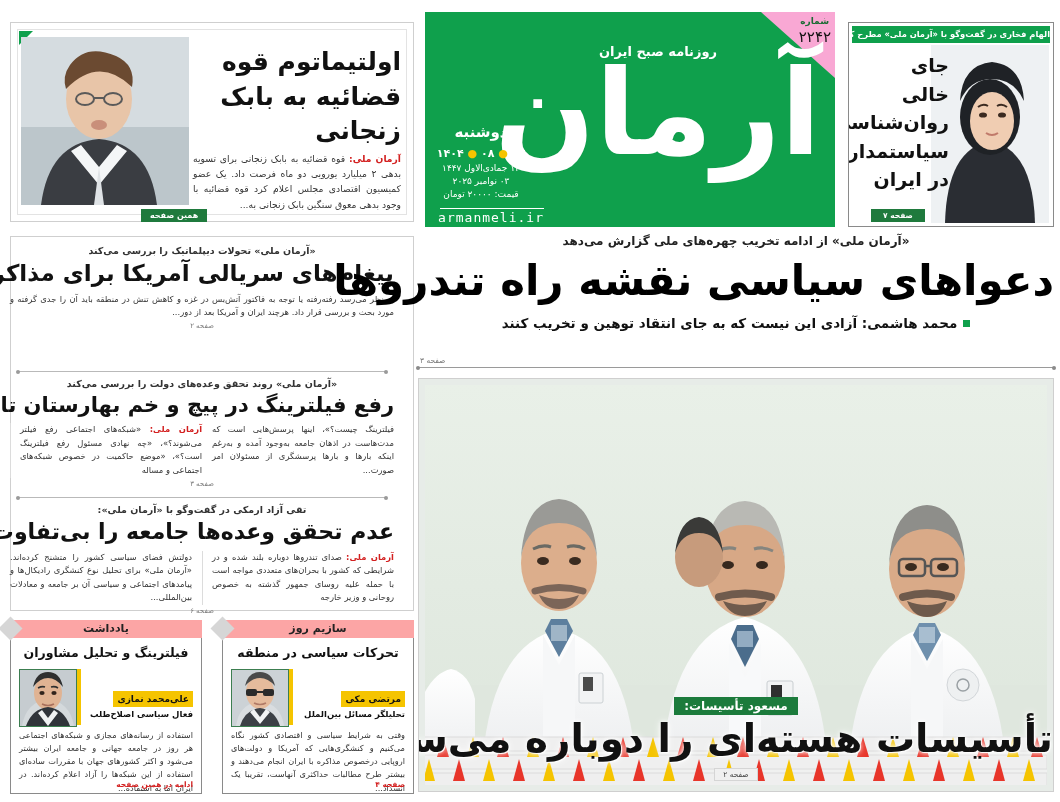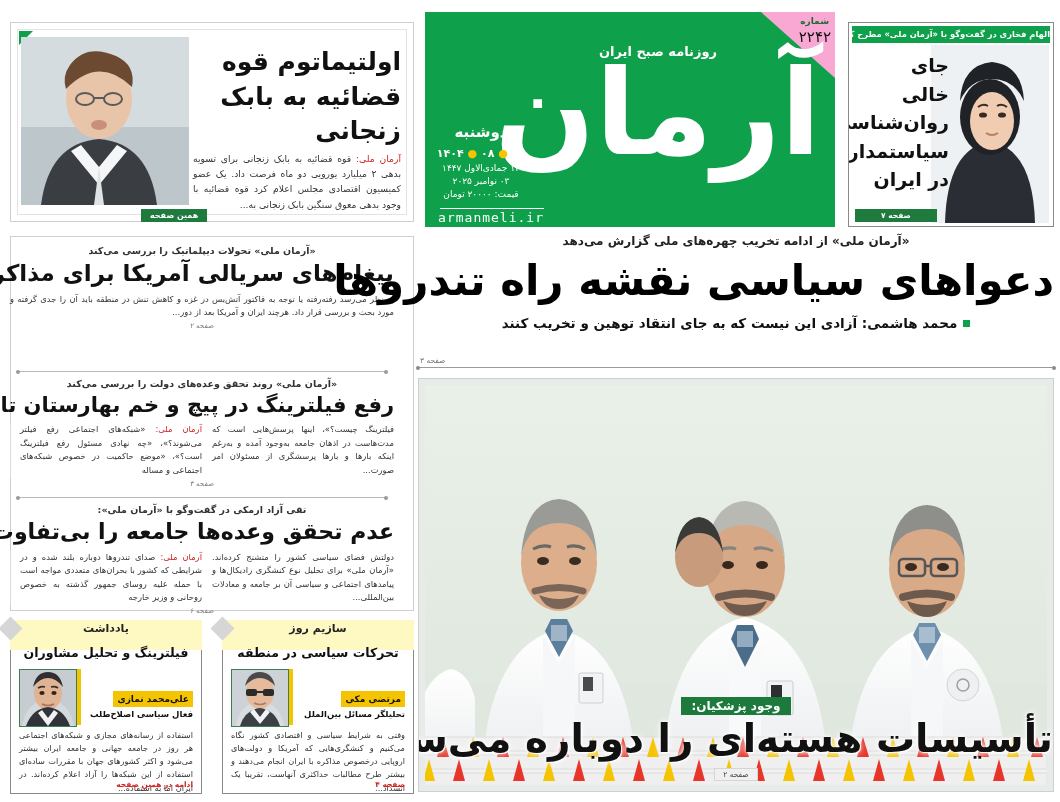--- a/index.html
+++ b/index.html
@@ -68,21 +68,21 @@
     position:absolute;left:10px;top:14px;width:168px;height:168px;overflow:hidden;background:#cfd6d9;
   }
   .tl-head{
     position:absolute;right:12px;top:22px;width:208px;text-align:right;
     font-size:25px;font-weight:bold;line-height:1.38;color:#111;direction:rtl;
   }
   .tl-body{
     position:absolute;right:12px;top:128px;width:208px;text-align:justify;
     font-size:9.2px;line-height:1.65;color:#333;direction:rtl;
   }
-  .lead{color:#D32020;font-weight:normal;margin-top:36px;}
+  .lead{color:#D32020;font-weight:bold;margin-top:36px;}
   .tl-pagetag{
     position:absolute;left:130px;bottom:-1px;background:#1F7A3D;color:#fff;
     font-size:8px;padding:2px 9px;font-weight:bold;
   }
   .lc-frame{
     position:absolute;left:10px;top:236px;width:404px;height:375px;
     border:1px solid #cfcfcf;box-sizing:border-box;background:#fff;
   }
   .art{position:absolute;left:0;width:404px;box-sizing:border-box;padding:0 10px;}
   .art .kicker{
@@ -111,21 +111,21 @@
   .rule::before{left:-2px;} .rule::after{right:-2px;}
 
   
   .bbox{
     position:absolute;top:636px;width:192px;height:158px;
     border:1px solid #8a8a8a;box-sizing:border-box;background:#fff;
   }
   .bbox.right{right:calc(1060px - 414px);}
   .bbox.left{left:10px;}
   .bbox-hdr{
-    position:absolute;top:-17px;left:-1px;width:192px;height:30px;background:#fef9c3;
+    position:absolute;top:-17px;left:-1px;width:192px;height:18px;background:#fca5a5;
     text-align:center;font-size:11px;font-weight:bold;color:#222;line-height:18px;direction:rtl;
   }
   .bbox-diamond{
     position:absolute;top:-17px;left:-9px;width:17px;height:17px;background:#d6d6d6;
     transform:rotate(45deg);
   }
   .bbox-title{
     position:absolute;top:8px;right:8px;left:8px;text-align:center;
     font-size:12.5px;font-weight:bold;direction:rtl;color:#111;
   }
@@ -186,22 +186,22 @@
     white-space:nowrap;overflow:hidden;
   }
   .rt-photo{
     position:absolute;right:4px;top:22px;width:118px;height:178px;overflow:hidden;background:#dfe3e6;
   }
   .rt-head{
     position:absolute;left:8px;top:28px;width:92px;text-align:right;direction:rtl;
     font-size:19px;font-weight:bold;line-height:1.5;color:#111;
   }
   .rt-pg{
-    position:absolute;left:6px;bottom:4px;background:#1F7A3D;color:#fff;font-size:7.5px;
-    padding:2px 26px;font-weight:bold;
+    position:absolute;left:22px;bottom:4px;background:#1F7A3D;color:#fff;font-size:7.5px;
+    padding:2px 12px;font-weight:bold;
   }
 
   
   .mphoto{
     position:absolute;left:418px;top:378px;width:636px;height:414px;
     border:1px solid #cfcfcf;box-sizing:border-box;overflow:hidden;background:#e7ece8;
   }
   .mphoto .ph-inner{position:absolute;inset:6px;overflow:hidden;background:#dfe6e0;}
   .mp-overlay{
     position:absolute;left:0;right:0;bottom:10px;text-align:center;direction:rtl;
@@ -322,25 +322,25 @@
       <div class="c">فیلترینگ چیست؟»، اینها پرسش‌هایی است که مدت‌هاست در اذهان جامعه به‌وجود آمده و به‌رغم اینکه بارها و بارها پرسشگری از مسئولان امر صورت...</div>
     </div>
     <div class="pgref">صفحه ۳</div>
   </div>
   <div class="rule" style="top:497px;"></div>
 
   <div class="art" style="top:504px;">
     <div class="kicker">تقی آزاد ارمکی در گفت‌وگو با «آرمان ملی»:</div>
     <div class="hl" style="font-size:22px;">عدم تحقق وعده‌ها جامعه را بی‌تفاوت می‌کند</div>
     <div class="cols">
+      <div class="c">دولتش فضای سیاسی کشور را متشنج کرده‌اند. «آرمان ملی» برای تحلیل نوع کنشگری رادیکال‌ها و پیامدهای اجتماعی و سیاسی آن بر جامعه و معادلات بین‌المللی...</div>
       <div class="c sep">
         <span class="lead">آرمان ملی:</span>
         <span>صدای تندروها دوباره بلند شده و در شرایطی که کشور با بحران‌های متعددی مواجه است با حمله علیه روسای جمهور گذشته به خصوص روحانی و وزیر خارجه</span>
       </div>
-      <div class="c">دولتش فضای سیاسی کشور را متشنج کرده‌اند. «آرمان ملی» برای تحلیل نوع کنشگری رادیکال‌ها و پیامدهای اجتماعی و سیاسی آن بر جامعه و معادلات بین‌المللی...</div>
     </div>
     <div class="pgref">صفحه ۶</div>
   </div>
 
   <div class="bbox right">
     <div class="bbox-hdr">سازیم روز</div>
     <div class="bbox-diamond"></div>
     <div class="bbox-title">تحرکات سیاسی در منطقه</div>
     <div class="bbox-bar"></div>
     <div class="bbox-photo">
@@ -538,20 +538,20 @@
               <polygon points="570,396 576,374 582,396" fill="#e8352a"></polygon>
                 <polygon points="600,396 606,374 612,396" fill="#f5c400"></polygon>
             </g>
           </g>
         </g>
       </svg>
     </div>
 
     <div class="mp-overlay">
       <div>
-        <span class="mp-tag">وجود پزشکیان:</span>
+        <span class="mp-tag">مسعود تأسیسات:</span>
       </div>
       <div class="mp-title">تأسیسات هسته‌ای را دوباره می‌سازیم</div>
       <span class="mp-pg">صفحه ۲</span>
     </div>
   </div>
 
 </div>
 
 </body></html>

